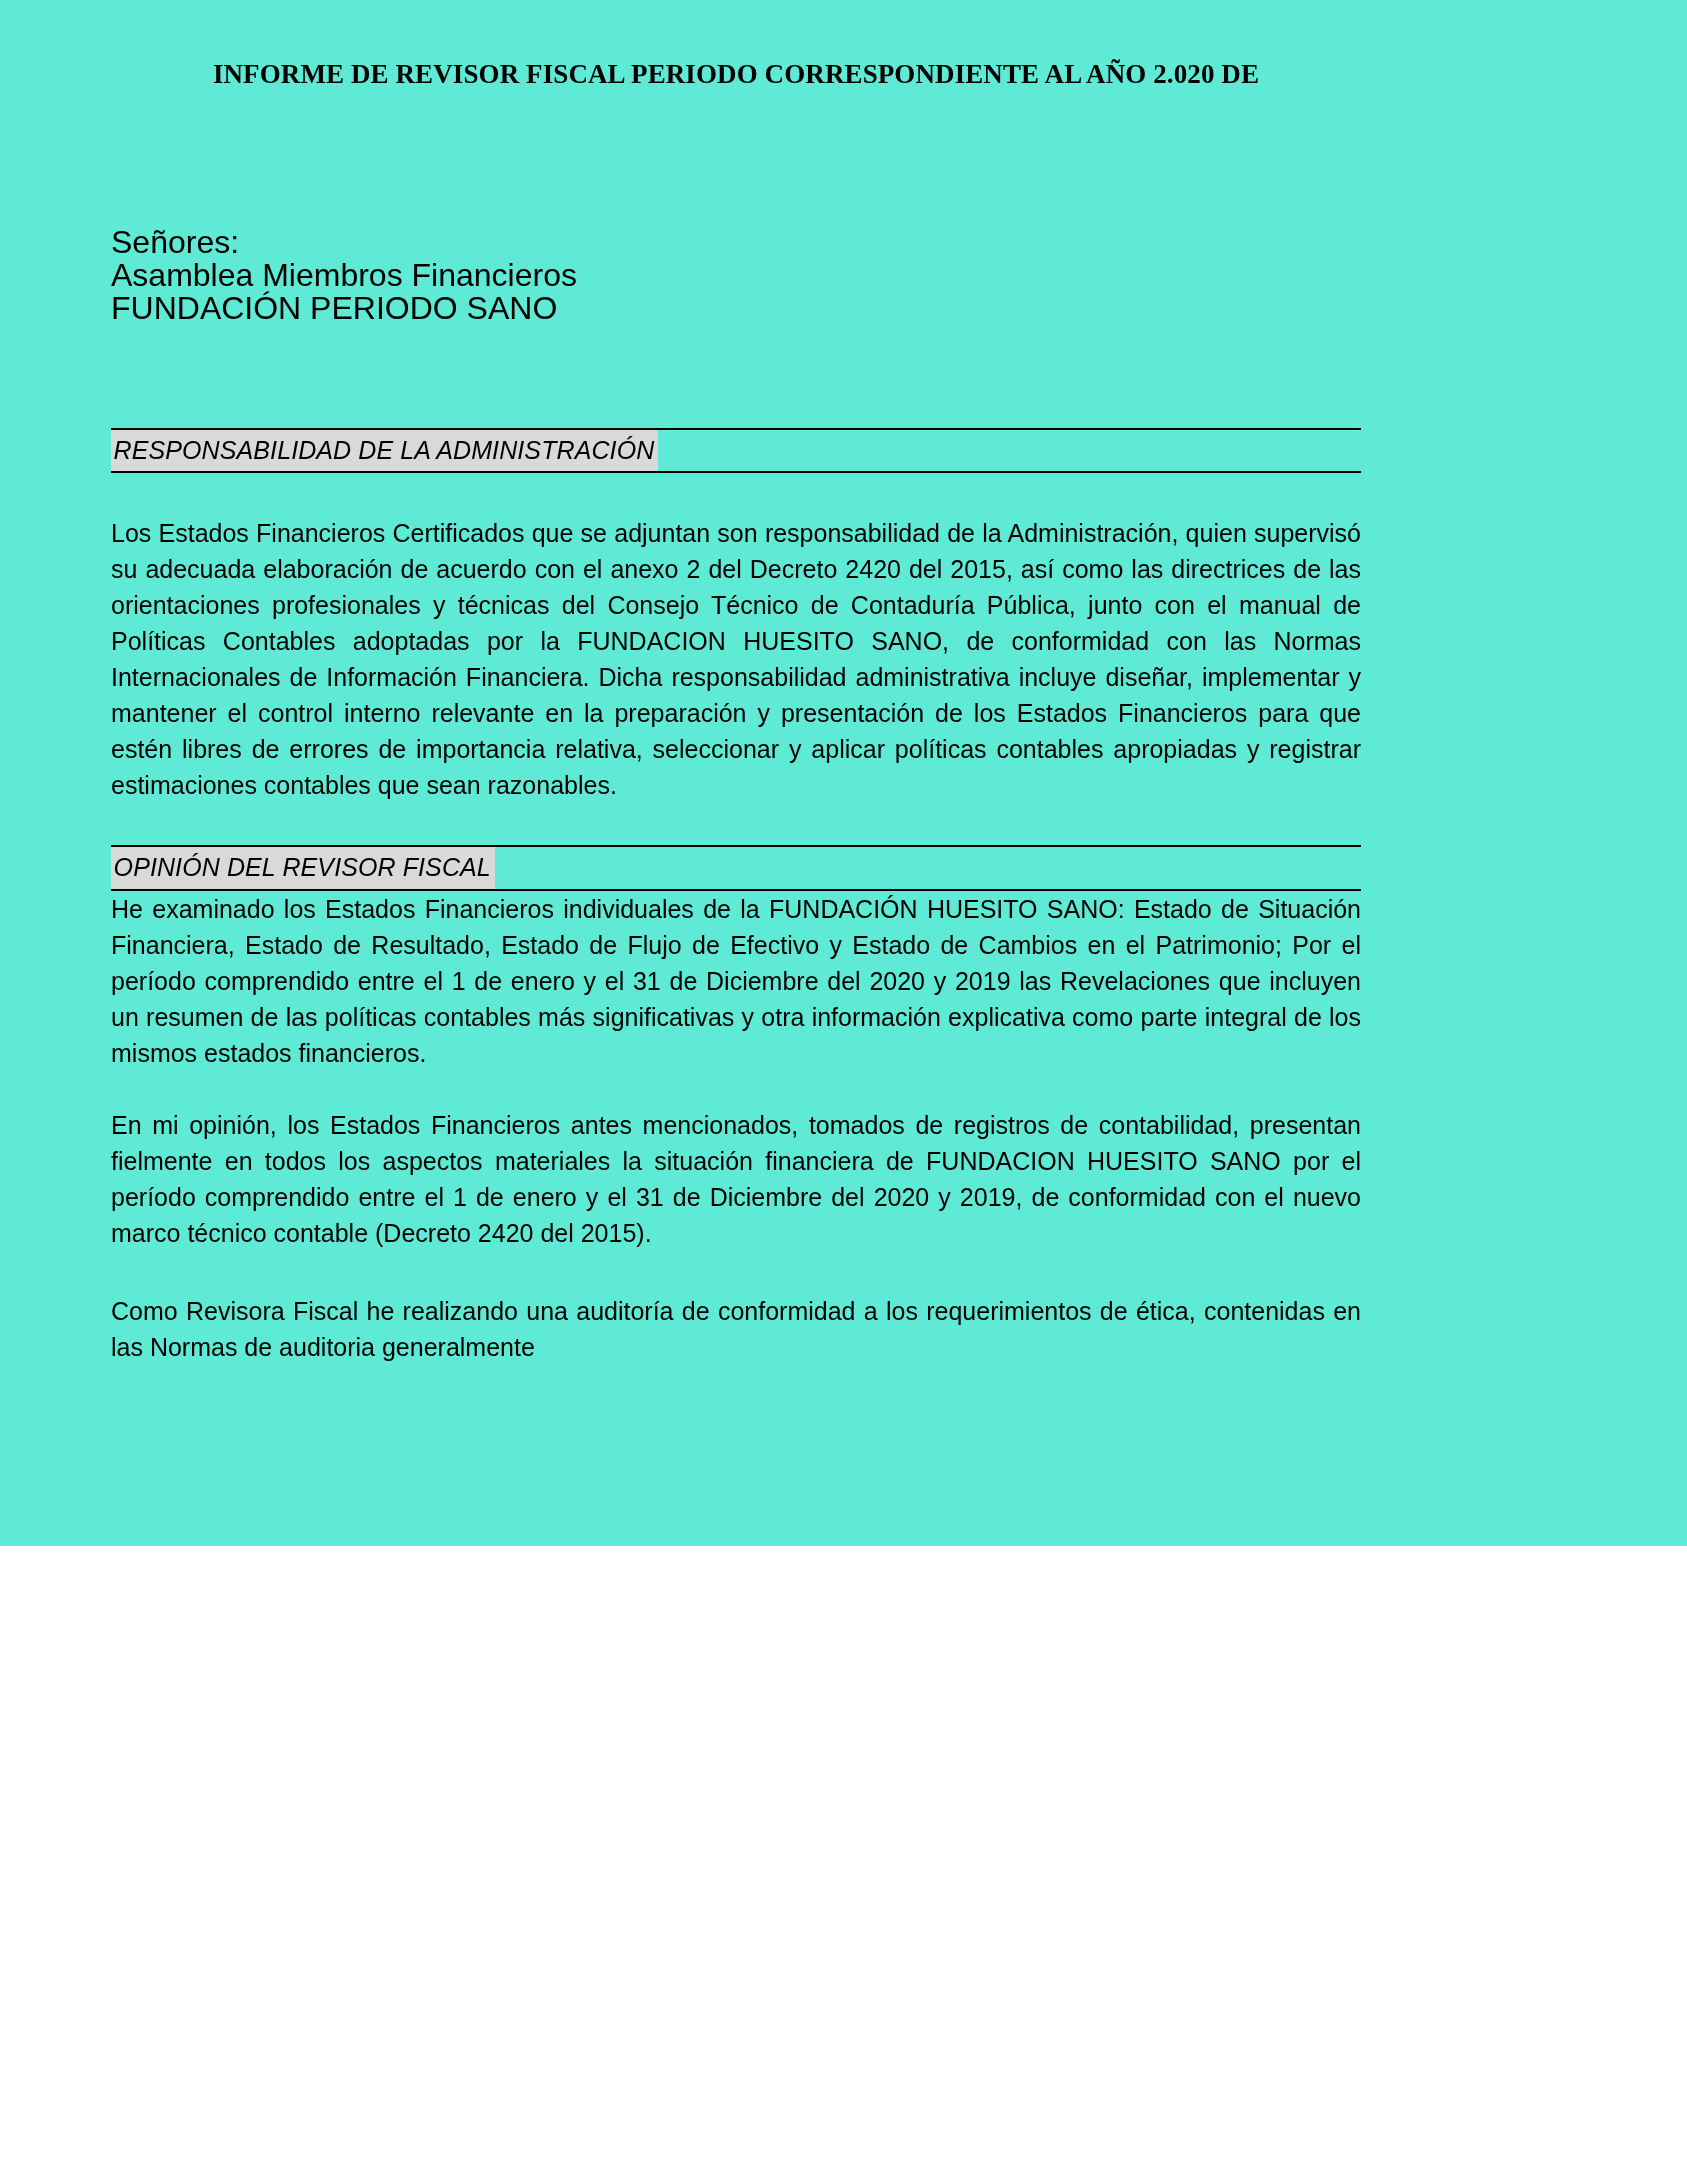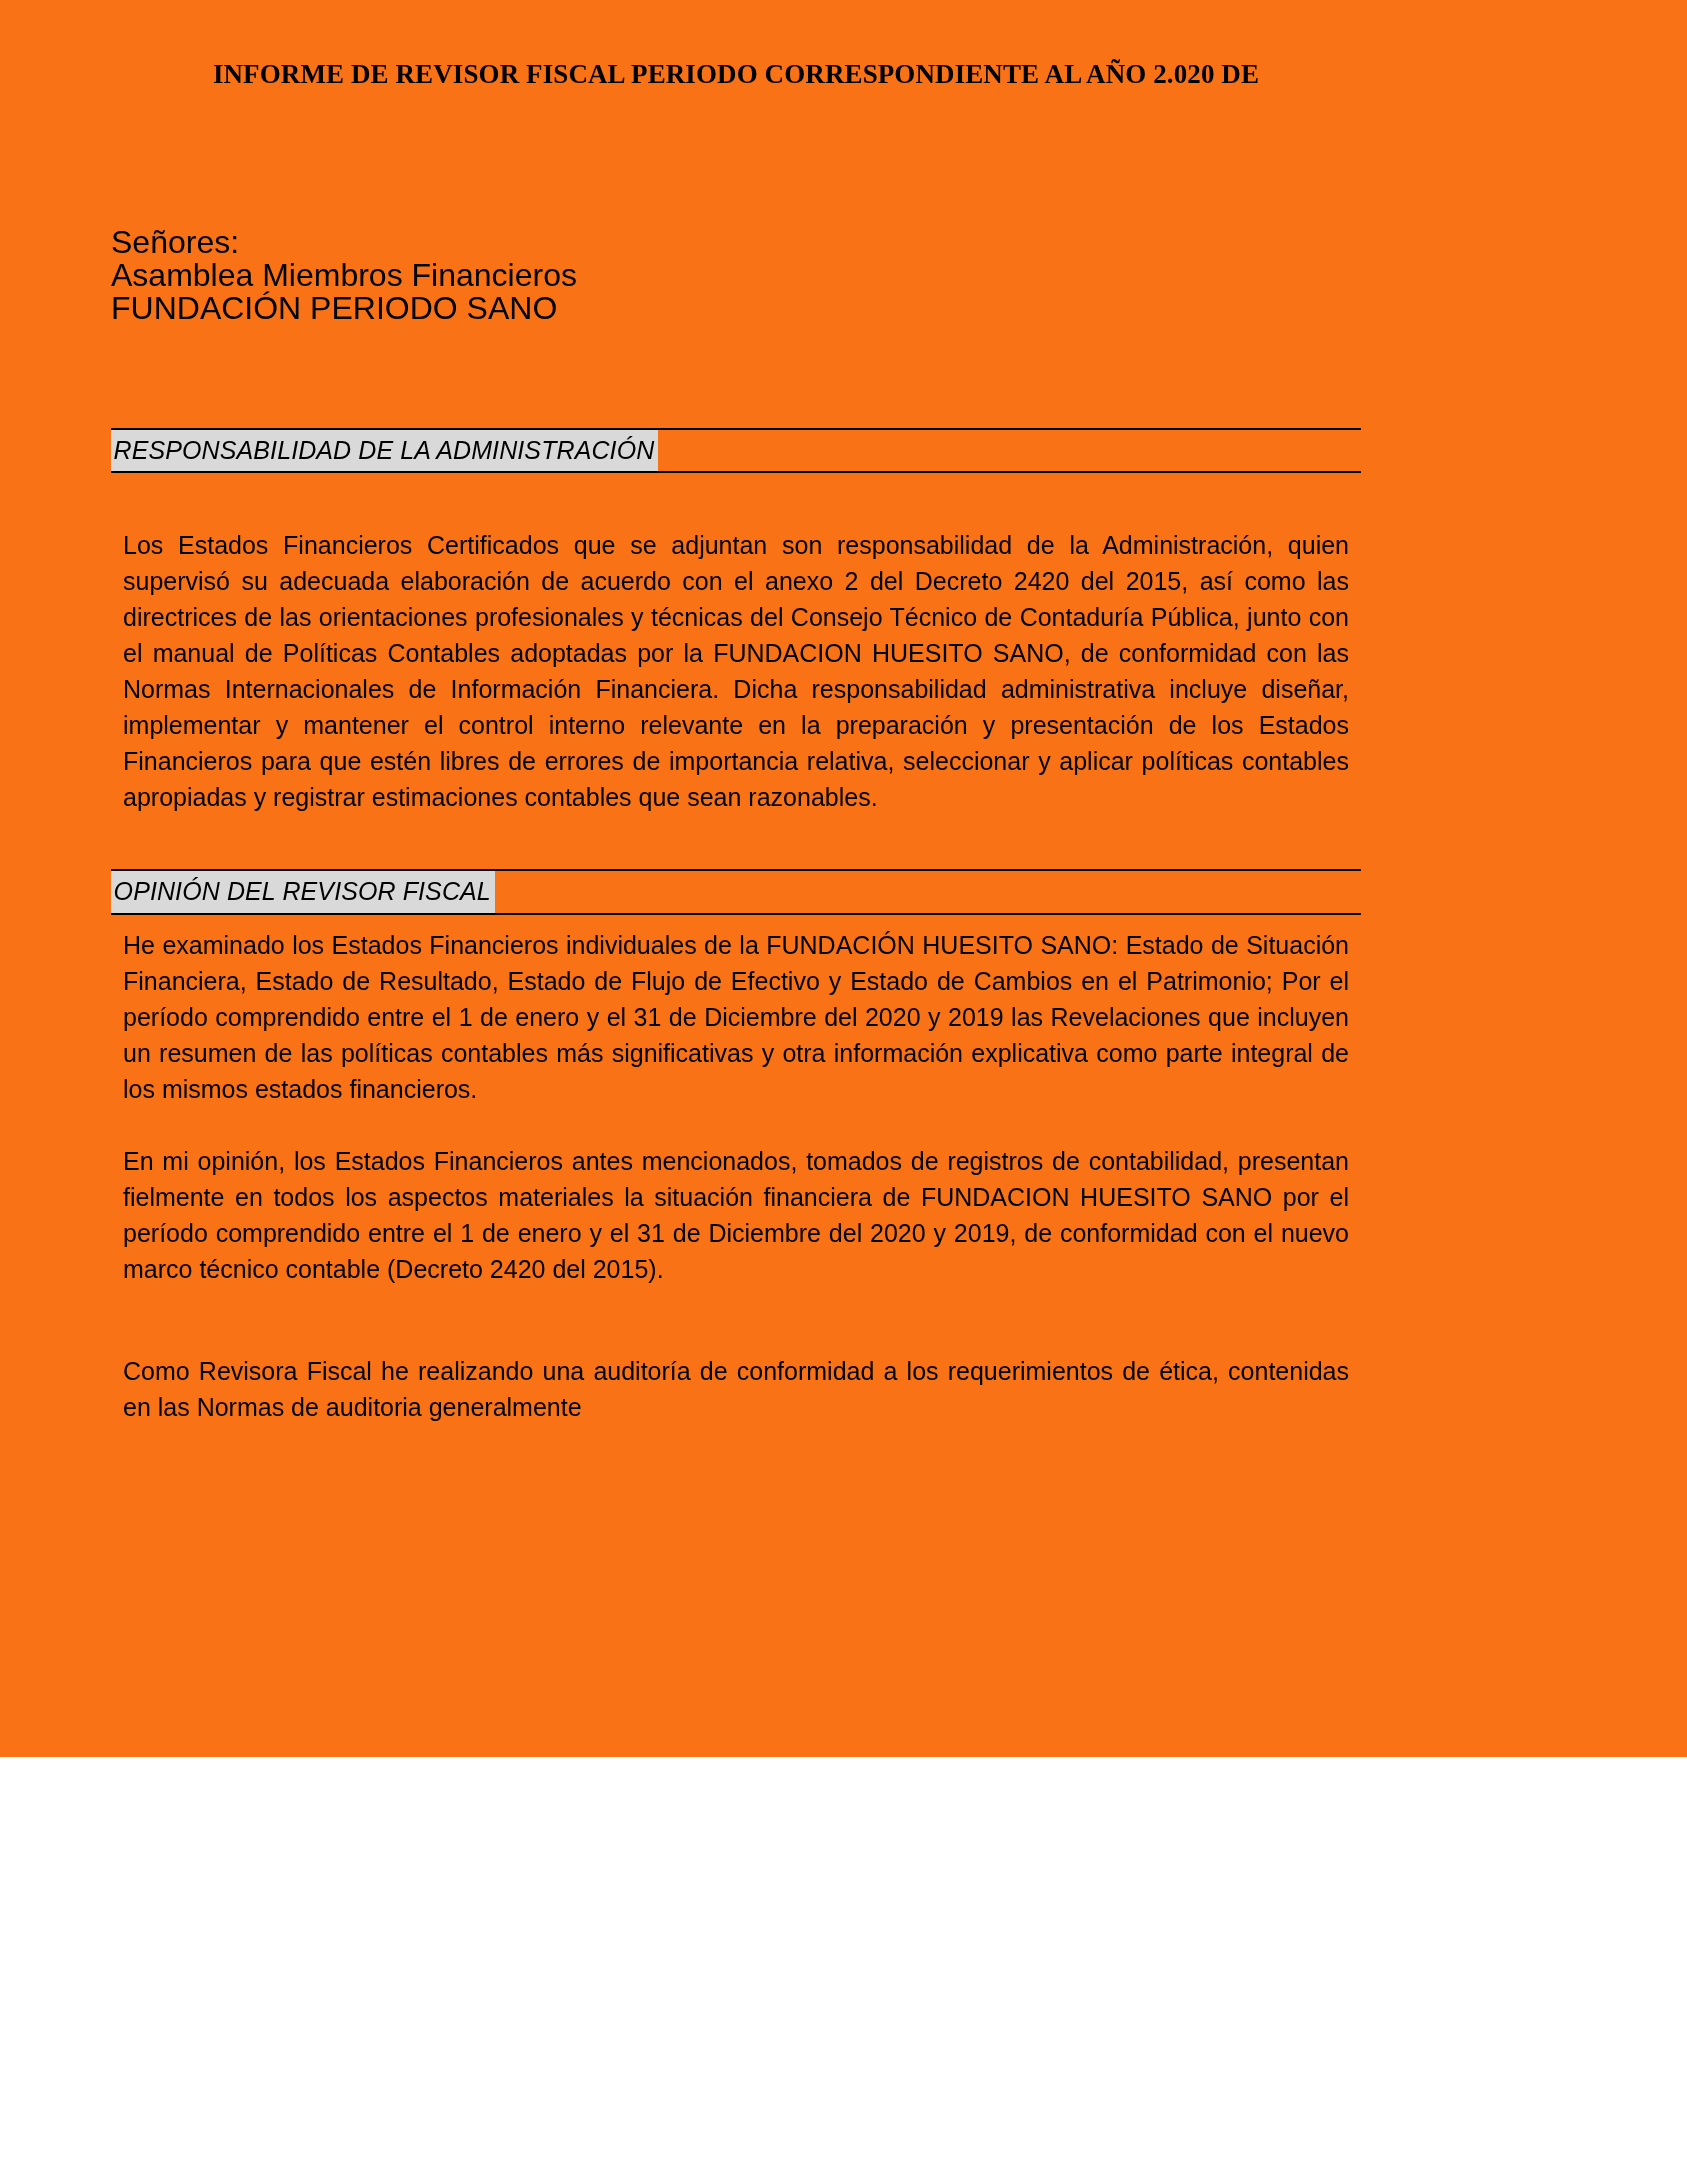--- a/index.html
+++ b/index.html
@@ -11,22 +11,22 @@
     width: 1687px;
     height: 2183px;
     font-family: "Liberation Sans", sans-serif;
     color: #000000;
     overflow: hidden;
   }
 
   .page {
     position: relative;
     width: 1687px;
-    height: 1757px;
-    background: #f97316;
+    height: 1546px;
+    background: #5eead4;
     box-sizing: border-box;
   }
 
   .content {
     position: absolute;
     left: 111px;
     top: 0;
     width: 1250px;
   }
 
@@ -76,21 +76,21 @@
   .section-heading.full .heading-inner {
     letter-spacing: -0.1px;
   }
 
   
   .body-par {
     font-size: 25px;
     line-height: 36px;
     text-align: justify;
     text-justify: inter-word;
-    margin: 12px;
+    margin: 0;
   }
   .body-par + .body-par { margin-top: 36px; }
   .gap-lg { height: 42px; }
   .gap-xl { height: 61px; }
 </style>
 </head>
 <body>
 
 <div class="page">
   <div class="content">

